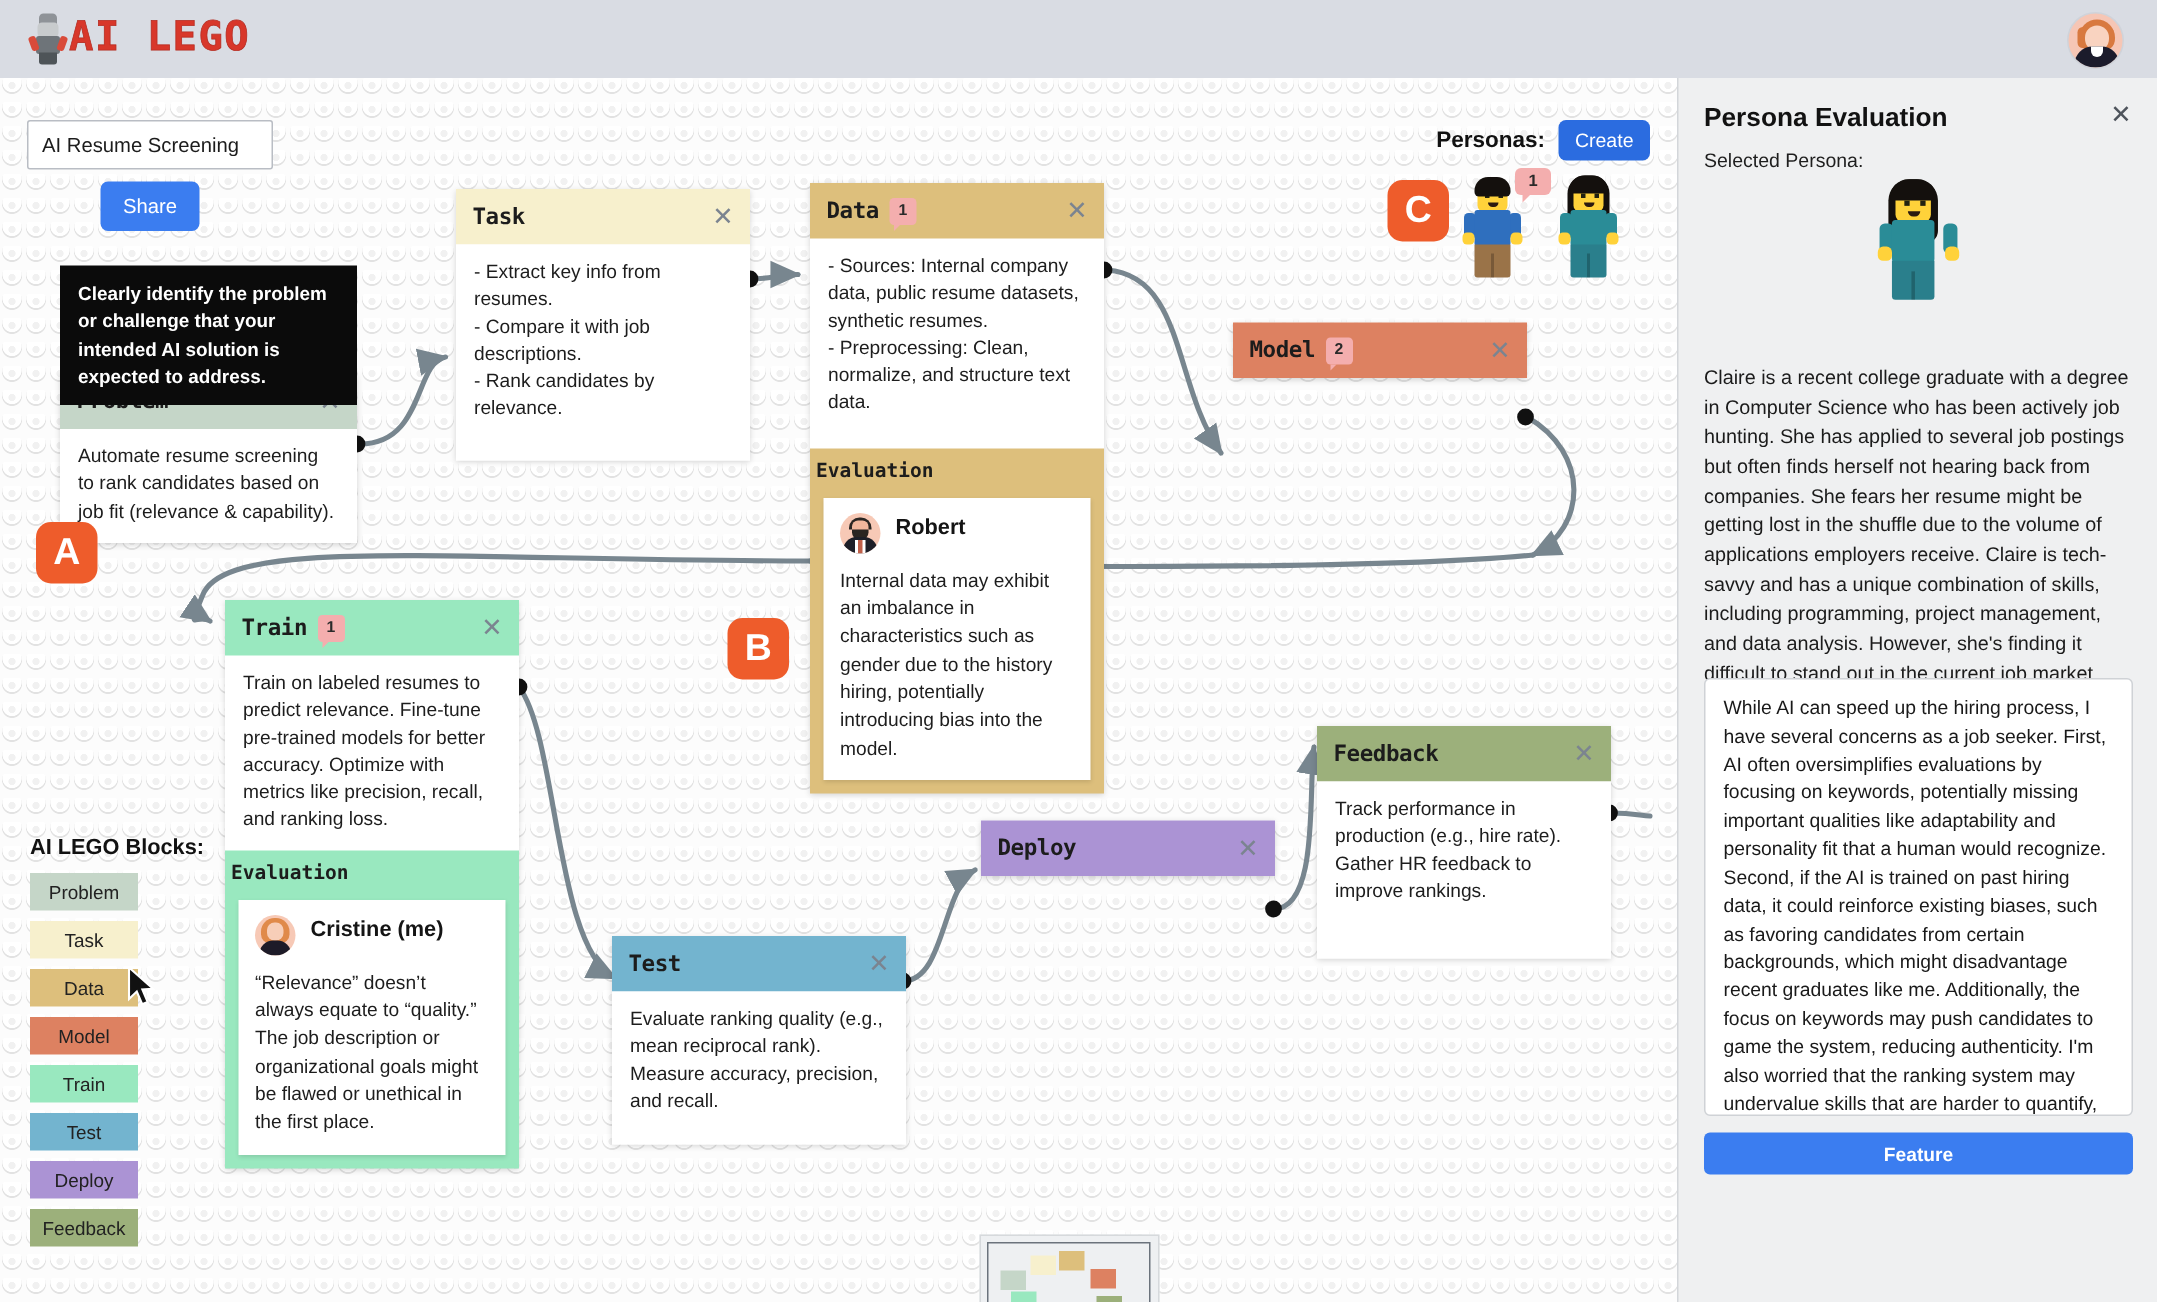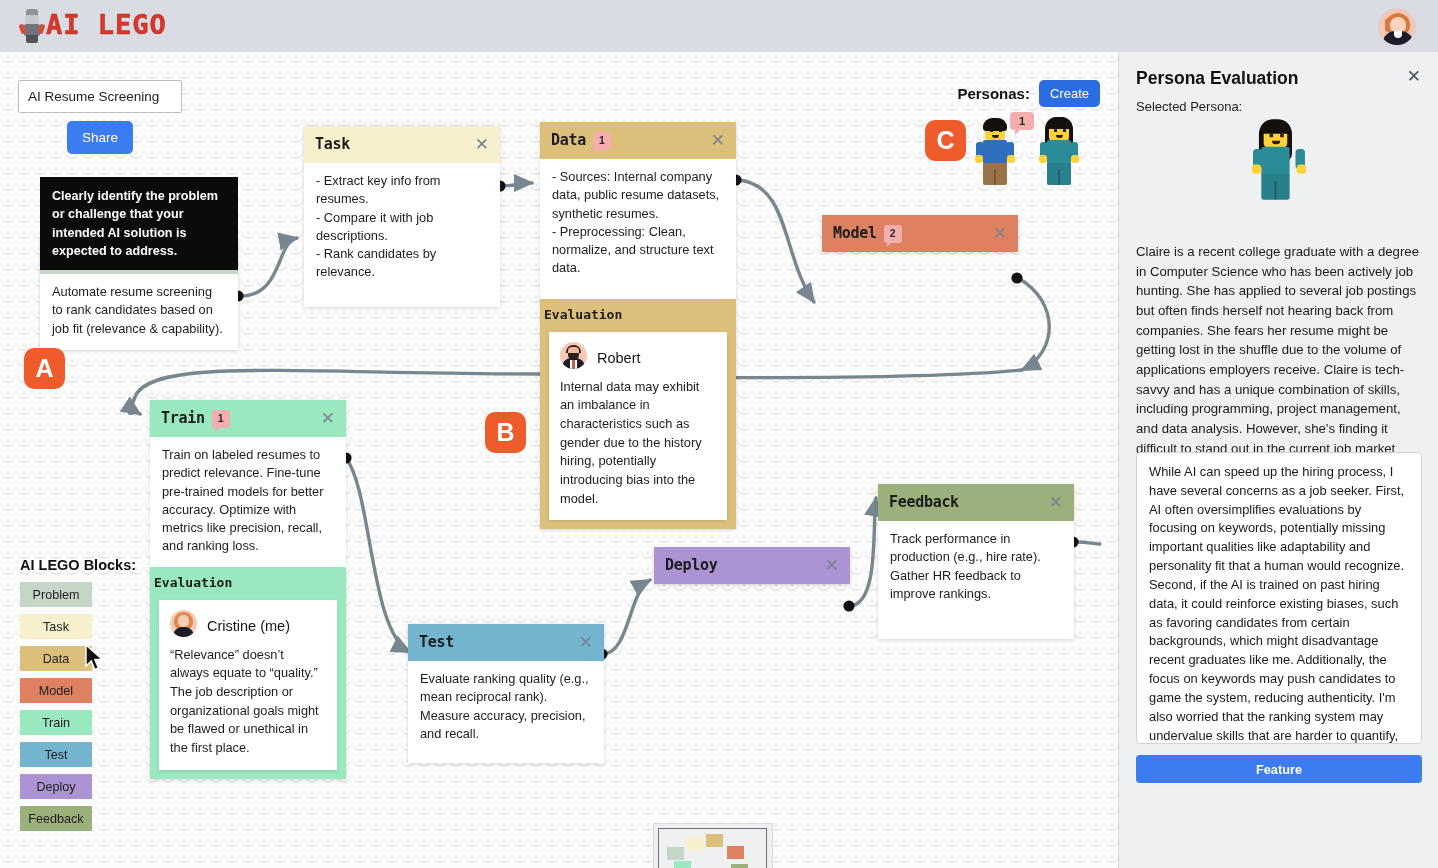--- a/index.html
+++ b/index.html
@@ -138,21 +138,21 @@
 
   .eval-head {
     padding: 7px 4px;
     font-family: "DejaVu Sans Mono", monospace;
     font-weight: bold; font-size: 13px; color: #1c1c1c;
   }
   .eval-card {
     margin: 0 9px 9px 9px; background: #fff; padding: 10px 11px 12px 11px;
     box-shadow: 0 1px 3px rgba(0,0,0,0.13);
   }
-  .eval-person { display: flex; align-items: flex-end; gap: 10px; margin-bottom: 9px; }
+  .eval-person { display: flex; align-items: flex-start; gap: 10px; margin-bottom: 9px; font-weight: bold; }
   .eval-av { width: 27px; height: 27px; border-radius: 50%; position: relative; overflow: hidden; flex: none; background: #f7c9b6; }
   .eval-name { font-size: 14.5px; color: #141414; }
   .eval-text { font-size: 12.8px; line-height: 1.46; color: #1d1d1d; }
 
   
   .r-hair { position:absolute; left:6px; top:3px; width:15px; height:8px; background:#2a2521; border-radius:7px 7px 0 0;}
   .r-face { position:absolute; left:8px; top:5px; width:11px; height:12px; background:#f2b79c; border-radius:4px;}
   .r-beard { position:absolute; left:8px; top:11px; width:11px; height:7px; background:#2a2521; border-radius:0 0 5px 5px;}
   .r-body { position:absolute; left:2px; bottom:0; width:23px; height:11px; background:#1d1f28; border-radius:9px 9px 0 0;}
   .r-shirt { position:absolute; left:10px; bottom:0; width:7px; height:9px; background:#fff;}
@@ -319,21 +319,21 @@
       <div class="mf-legsplit"></div>
     </div>
   </div>
 
   <div class="step-badge" style="left:24px; top:296px;">A</div>
   <div class="step-badge" style="left:485px; top:360px;">B</div>
   <div class="step-badge" style="left:925px; top:68px;">C</div>
 
   <div id="tooltip" style="left:40px; top:125px;font-weight:bold;">Clearly identify the problem or challenge that your intended AI solution is expected to address.</div>
 
-  <div class="node" style="left:40px; top:185px; width:198px;">
+  <div class="node" style="left:40px; top:197px; width:198px;">
     <div class="node-head" style="background:#c5d6c8;">
       <span class="node-title">Problem</span>
       <span class="node-x">✕</span>
     </div>
     <div class="node-body">Automate resume screening to rank candidates based on job fit (relevance &amp; capability).</div>
   </div>
 
   <div class="node" style="left:304px; top:74px; width:196px;">
     <div class="node-head" style="background:#f7f0cd;">
       <span class="node-title">Task</span>

